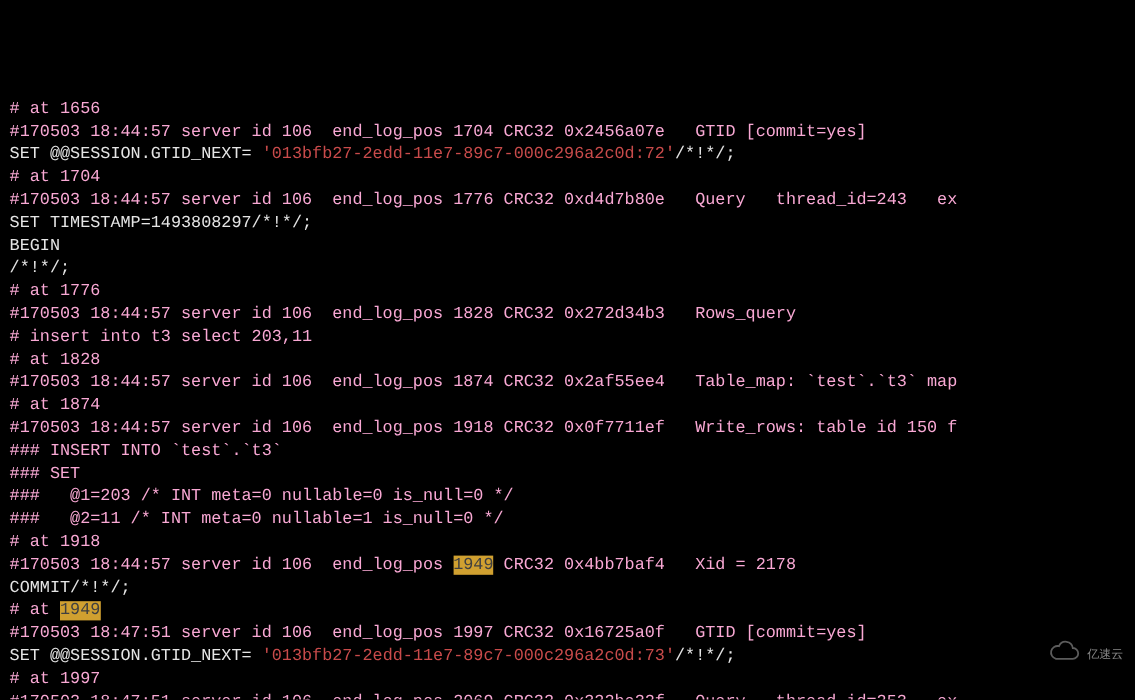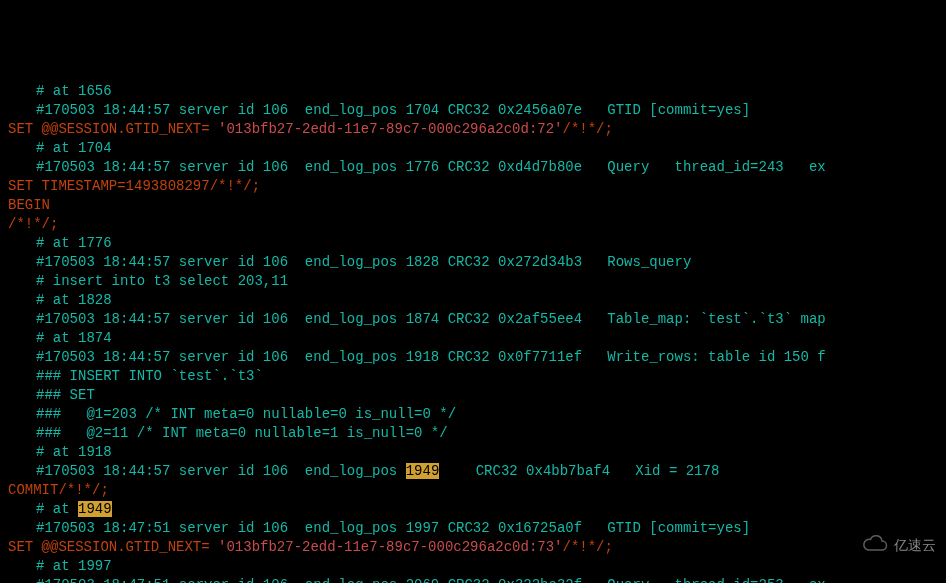--- a/index.html
+++ b/index.html
@@ -7,31 +7,31 @@
     background: #000000;
     font-family: "Courier New", Consolas, monospace;
     font-size: 14px;
     line-height: 19px;
     white-space: pre;
     overflow: hidden;
     width: 946px;
     height: 583px;
     padding: 6px 8px;
   }
-  .line { color: #14b8a6; margin-left: 28px; }
-  .white { color: #c2410c; }
+  .line { color: #f9a8d4; }
+  .white { color: #e5e5e5; }
   .red { color: #c94b4b; margin-top: 16px; }
-  .hl { background: #d0a030; color: #000000; }
+  .hl { background: #d0a030; color: #404040; }
   .watermark {
     position: absolute;
     bottom: 6px;
     right: 10px;
     color: #888;
-    font-family: Liberation Mono, monospace;
-    font-size: 14px;
+    font-family: Liberation Sans, sans-serif;
+    font-size: 10px;
     display: flex;
     align-items: center;
     gap: 6px;
   }
   .watermark svg { opacity: 0.6; }
 </style>
 </head>
 <body>
 
 

